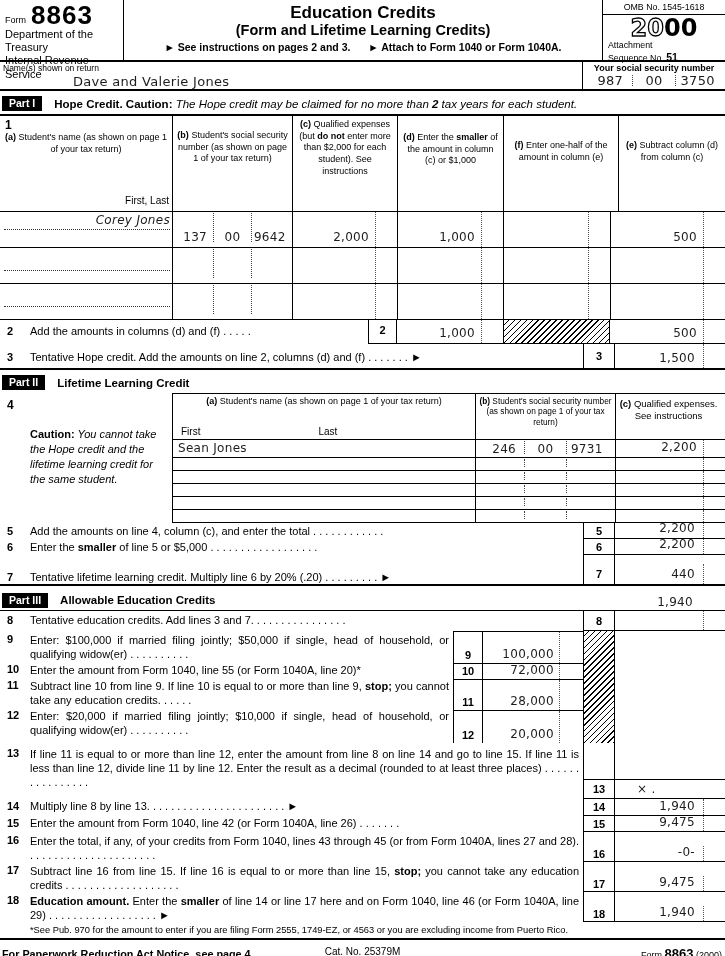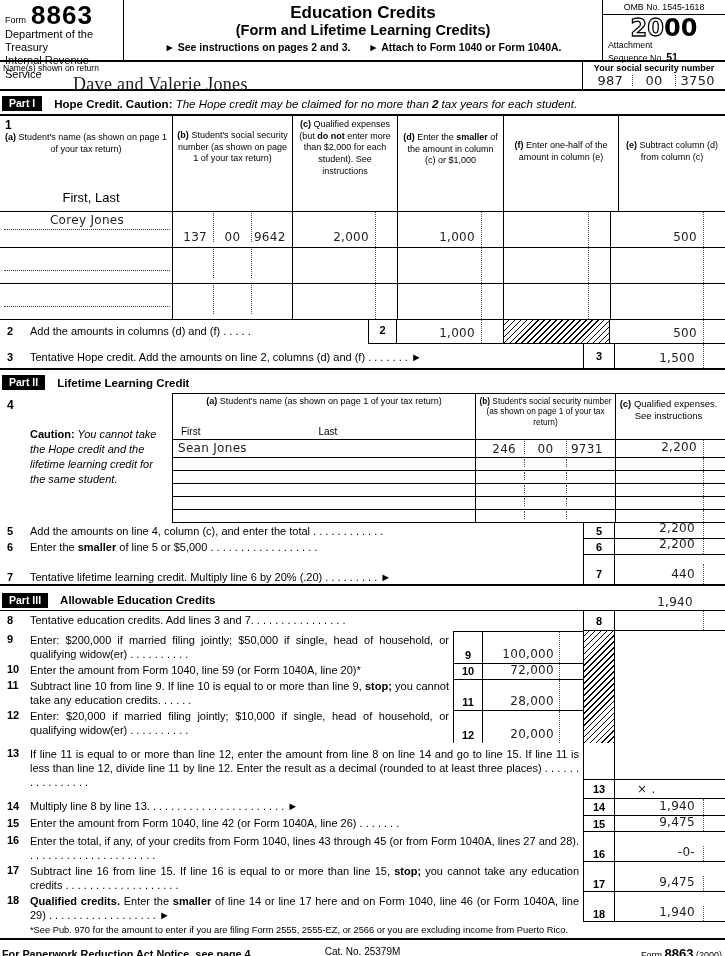--- a/index.html
+++ b/index.html
@@ -27,43 +27,43 @@
   .omb { text-align:center; padding:2px 0 2px; border-bottom:1px solid #000; }
   .year { text-align:center; font-size:24px; font-weight:bold; line-height:1; padding-top:1px; font-family:"DejaVu Sans",sans-serif; }
   .year-outline { color:#fff; -webkit-text-stroke:1.3px #000; }
   .attach-seq { padding:0 0 2px 5px; line-height:1.25; margin-top:auto; }
   .seq-no { font-weight:bold; font-size:10.5px; }
 
   
   .namerow { display:flex; border-bottom:2.5px solid #000; height:29px; }
   .namerow-left { flex:1; padding:1px 4px 0 3px; }
   .nm-label { font-size:8.5px; }
-  .nm-value { padding-left:70px; padding-top:2px; font-size:18px;font-family:Liberation Serif, serif; }
+  .nm-value { padding-left:70px; padding-top:2px; font-size:13px; }
   .namerow-right { width:143px; border-left:1.5px solid #000; text-align:center; display:flex; flex-direction:column;justify-content:flex-end; }
   .ssn-label { font-weight:bold; font-size:9px; padding-top:2px; }
   .ssn-digits { display:flex; flex:1; padding:1px 8px 2px; font-size:13px; align-items:center; }
   .ssn-digits span { flex:1; }
   .vdiv { width:0; border-left:1.5px dotted #444; align-self:stretch; margin:1px 2px; }
 
   
   .part-head { display:flex; align-items:center; gap:12px; padding:5px 0 3px 2px; }
   .badge { background:#000; color:#fff; font-weight:bold; font-size:10.5px; padding:1px 7px 2px; }
   .ph-text { font-size:11.5px; }
 
   
   .t1 { border-top:2px solid #000; }
   .t1-head { display:flex; border-bottom:1px solid #000; height:96px; }
   .t1c { border-left:1px solid #000; text-align:center; font-size:9px; line-height:1.3; padding:3px 3px 2px; }
   .t1c.first { border-left:none; position:relative; display:flex; flex-direction:column; padding-top:16px; }
   .wa{width:172px} .wb{width:120px} .wc{width:105px} .wd{width:106px} .we{width:107px} .wf{width:115px}
   .line-no-abs { position:absolute; top:2px; left:5px; font-weight:bold; font-size:12px; }
-  .firstlast1 { margin-top:auto; text-align:center; padding:0 0 2px 10px; font-size:13px; }
+  .firstlast1 { margin-top:auto; text-align:right; padding:0 0 2px 10px; font-size:10px; }
   .t1-row { display:flex; height:36px; border-bottom:1px solid #000; }
   .ca { width:172px; padding:2px 2px 0 4px; }
-  .nameline { display:block; border-bottom:1.5px dotted #333; height:16px; text-align:center; }
+  .nameline { display:block; border-bottom:1.5px dotted #333; height:16px; text-align:right;font-style:italic; }
   .t1-row.blank .nameline { margin-top:9px; height:12px; }
   .cb { width:120px; border-left:1px solid #000; display:flex; align-items:flex-end; padding:0 6px 4px; }
   .cb span { flex:1; text-align:center; }
   .amt { display:flex; border-left:1px solid #000; }
   .amt .main { flex:1; display:flex; align-items:flex-end; justify-content:flex-end; padding:0 6px 4px 0; }
   .amt .cents { width:22px; border-left:1px dotted #555; }
 
   .l2row { display:flex; height:24px; }
   .l2text { width:368px; display:flex; padding-top:5px; }
   .lno { width:30px; padding-left:7px; font-weight:bold; flex:none; }
@@ -505,25 +505,25 @@
           <div class="main"></div>
           <div class="cents"></div>
         </div>
       </div>
   </div>
 
   <div class="blk912">
     <div class="b912text">
       <div class="p3item" style="min-height:30px">
           <span class="lno">9</span>
-          <div class="ptext">Enter: $200,000 if married filing jointly; $50,000 if single, head of household, or qualifying widow(er)    .  .  .  .  .  .  .  .  .  .</div>
+          <div class="ptext">Enter: $100,000 if married filing jointly; $50,000 if single, head of household, or qualifying widow(er)    .  .  .  .  .  .  .  .  .  .</div>
         </div>
       <div class="p3item" style="min-height:16px">
           <span class="lno">10</span>
-          <div class="ptext">Enter the amount from Form 1040, line 59 (or Form 1040A, line 20)*</div>
+          <div class="ptext">Enter the amount from Form 1040, line 55 (or Form 1040A, line 20)*</div>
         </div>
       <div class="p3item" style="min-height:30px">
           <span class="lno">11</span>
           <div class="ptext"><span>Subtract line 10 from line 9. If line 10 is equal to or more than line 9, </span><span class="b">stop;</span><span> you cannot take any education credits.  .  .  .  .  .</span></div>
         </div>
       <div class="p3item" style="min-height:31px">
           <span class="lno">12</span>
           <div class="ptext">Enter: $20,000 if married filing jointly; $10,000 if single, head of household, or qualifying widow(er)    .  .  .  .  .  .  .  .  .  .</div>
         </div>
     </div>
@@ -633,37 +633,37 @@
           <div class="ba">
             <div class="bam val">9,475</div>
             <div class="bcents"></div>
           </div>
         </div>
       </div>
   </div>
   <div class="sumrow">
     <div class="sumtext" style="padding-top:2px">
         <span class="lno">18</span>
-        <div class="ptext"><span class="b">Qualified credits.</span><span> Enter the </span><span class="b">smaller</span><span> of line 14 or line 17 here and on Form 1040, line 46 (or Form 1040A, line 29) .  .  .  .  .  .  .  .  .  .  .  .  .  .  .  .  .  .  ►</span></div>
+        <div class="ptext"><span class="b">Education amount.</span><span> Enter the </span><span class="b">smaller</span><span> of line 14 or line 17 here and on Form 1040, line 46 (or Form 1040A, line 29) .  .  .  .  .  .  .  .  .  .  .  .  .  .  .  .  .  .  ►</span></div>
       </div>
     <div class="bcol">
         <div class="spacer">
           <div class="ghost"></div>
         </div>
         <div class="bcell" style="height:16px">
           <div class="nb">18</div>
           <div class="ba">
             <div class="bam val">1,940</div>
             <div class="bcents"></div>
           </div>
         </div>
       </div>
   </div>
 
-  <div class="footnote">*See Pub. 970 for the amount to enter if you are filing Form 2555, 2555-EZ, or 2566 or you are excluding income from Puerto Rico.</div>
+  <div class="footnote">*See Pub. 970 for the amount to enter if you are filing Form 2555, 1749-EZ, or 4563 or you are excluding income from Puerto Rico.</div>
 
   <div class="footer">
     <span class="f-left">For Paperwork Reduction Act Notice, see page 4.</span>
     <span class="f-cat">Cat. No. 25379M</span>
     <span class="f-right"><span>Form</span> <span class="fnum">8863</span> <span>(2000)</span></span>
   </div>
 
 </div>
 
 </body></html>

